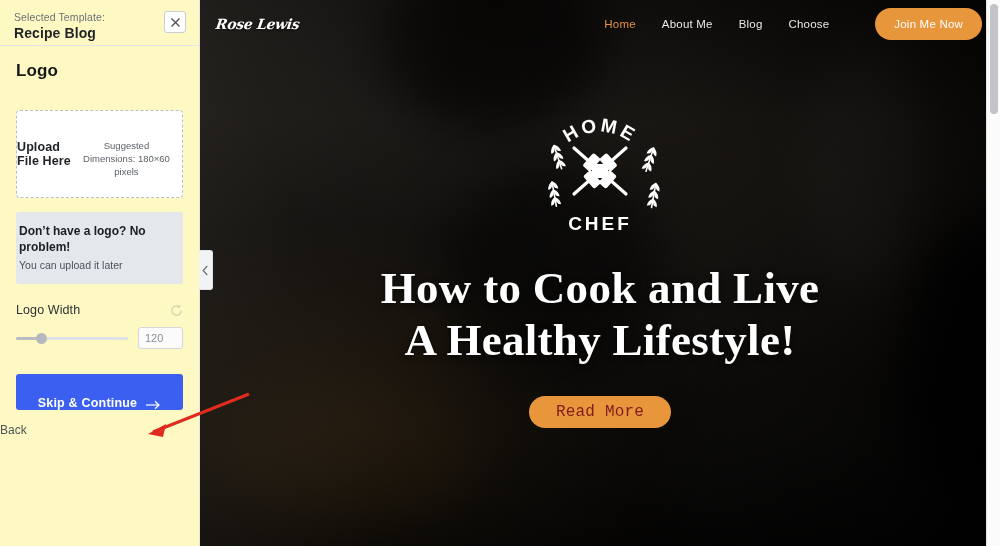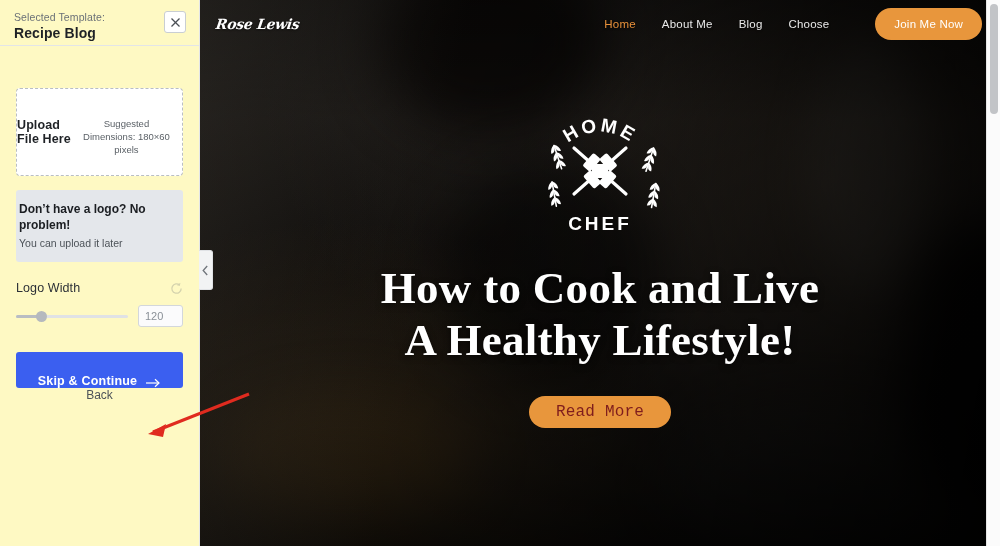--- a/index.html
+++ b/index.html
@@ -118,21 +118,21 @@
     height: 36px;
     background: #3b5ff0;
     border: none; border-radius: 3px;
     color: #ffffff; font-size: 12.5px; font-weight: bold;
     font-family: "Liberation Sans", sans-serif;
     letter-spacing: .2px;
     display: flex; align-items: flex-end; justify-content: center; gap: 9px;
     cursor: pointer; width: calc(100% - 32px);
   }
   .back-link {
-    text-align: center;
+    margin-top: 13px; text-align: left;
     font-size: 12px; color: #4d5359; cursor: pointer;
   }
 
   
   .collapse-handle {
     position: absolute; left: 199px; top: 250px;
     width: 14px; height: 40px;
     background: #f2f3f4;
     border: 1px solid #e0e2e5; border-left: none;
     border-radius: 0 3px 3px 0;
@@ -261,20 +261,21 @@
       <div class="tpl-name">Recipe Blog</div>
       <div class="close-btn">
         <svg width="11" height="11" viewBox="0 0 11 11">
           <line x1="1.5" y1="1.5" x2="9.5" y2="9.5" stroke="#4a4f55" stroke-width="1.2"></line>
           <line x1="9.5" y1="1.5" x2="1.5" y2="9.5" stroke="#4a4f55" stroke-width="1.2"></line>
         </svg>
       </div>
     </div>
 
     <div class="sb-body">
+      <div class="sb-title">Logo</div>
     </div>
 
     <div class="upload-zone">
       <div class="upload-title">Upload File Here</div>
       <div class="upload-sub">Suggested Dimensions: 180×60 pixels</div>
     </div>
 
     <div class="info-box">
       <div class="info-title">Don’t have a logo? No problem!</div>
       <div class="info-sub">You can upload it later</div>

